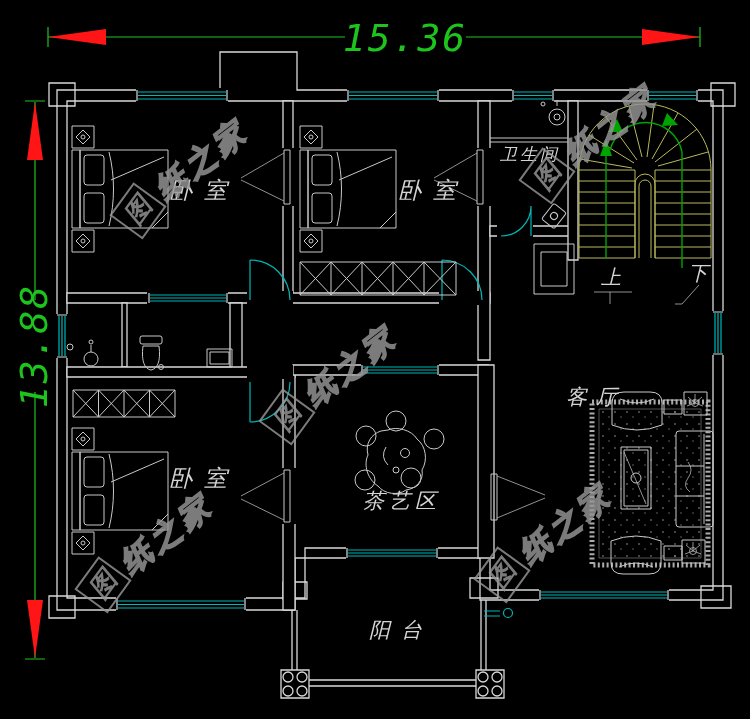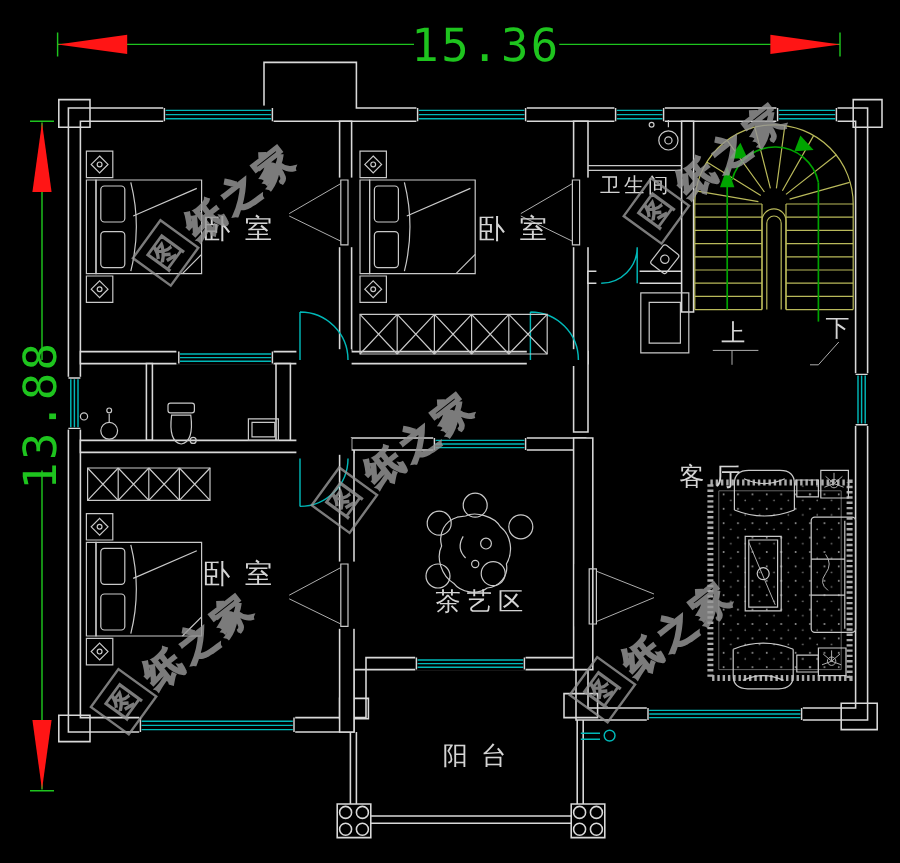--- a/index.html
+++ b/index.html
@@ -3,21 +3,21 @@
 <meta charset="utf-8">
 <style>
   :root{
     --c-background:#000000; --c-wall:#d9d9d9; --c-window:#00b8b8;
     --c-dimension_text:#1ec41e; --c-arrow:#ff1515; --c-stair:#b9b95a;
     --c-stair_guide:#00a400; --c-label:#d4d4d4; --c-watermark:#969696;
     --c-furniture:#c9c9c9;
   }
   html,body{margin:0;padding:0;background:var(--c-background);}
   #stage{position:relative;width:750px;height:719px;background:var(--c-background);
-         overflow:hidden;font-family:"DejaVu Sans",sans-serif;}
+         overflow:hidden;font-family:"DejaVu Sans",sans-serif;font-style:italic;}
   svg{position:absolute;left:0;top:0;}
   svg *{vector-effect:non-scaling-stroke;}
   .wall{stroke:var(--c-wall);stroke-width:1.3;fill:none;}
   .wallfill{stroke:var(--c-wall);stroke-width:1.3;fill:#000;}
   .mask{fill:#000;stroke:none;}
   .win{stroke:var(--c-window);stroke-width:1.2;fill:none;}
   .cap{stroke:var(--c-wall);stroke-width:1.2;fill:none;}
   .furn{stroke:var(--c-furniture);stroke-width:1;fill:none;}
   .furn-thin{stroke:#b5b5b5;stroke-width:.8;fill:none;}
   .stair{stroke:var(--c-stair);stroke-width:1;fill:none;}

